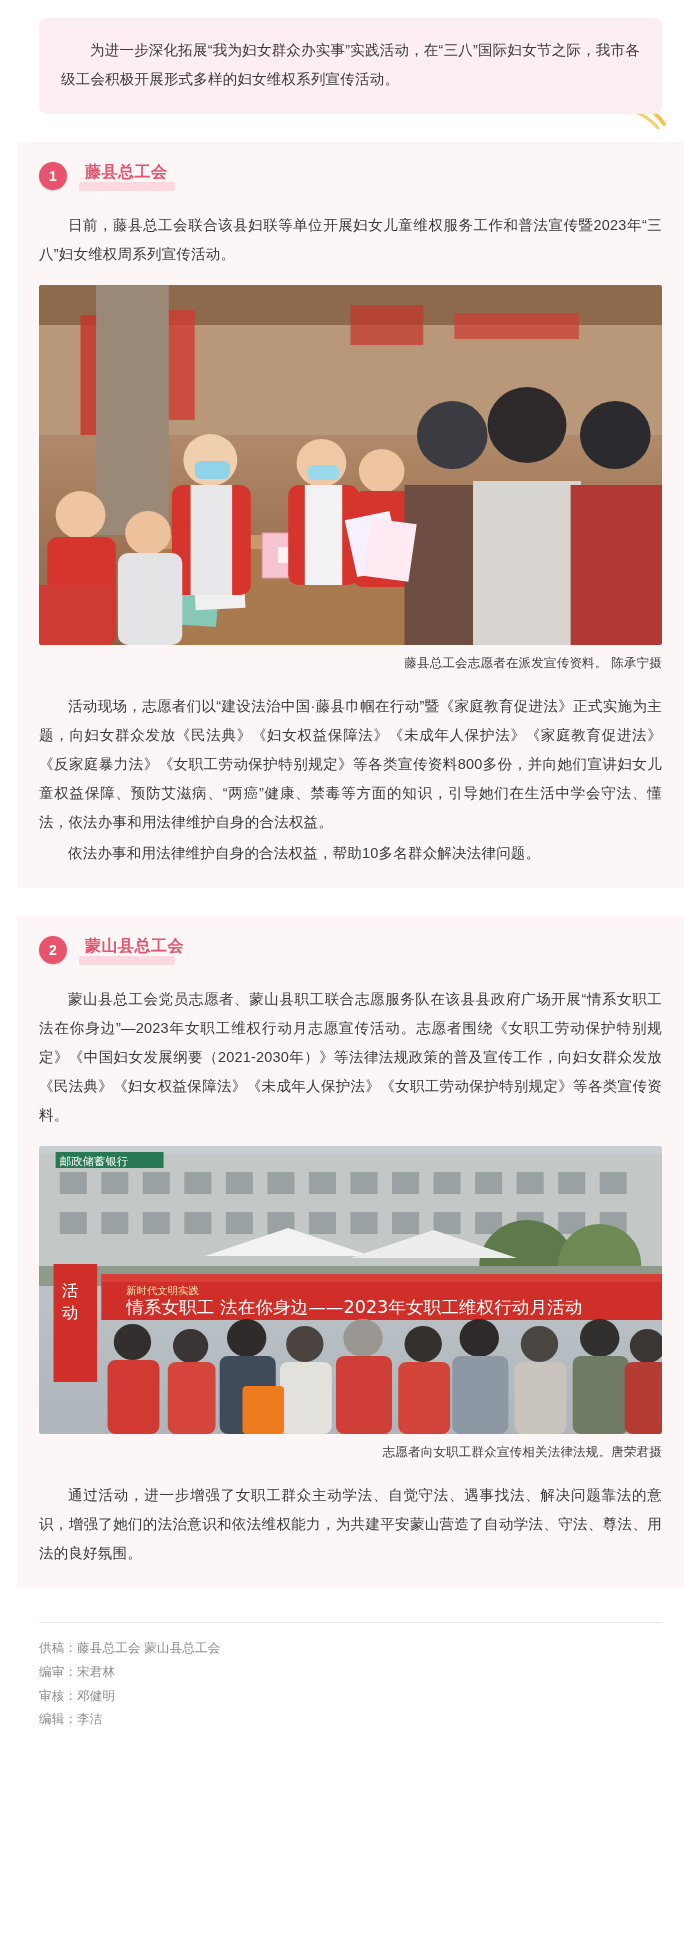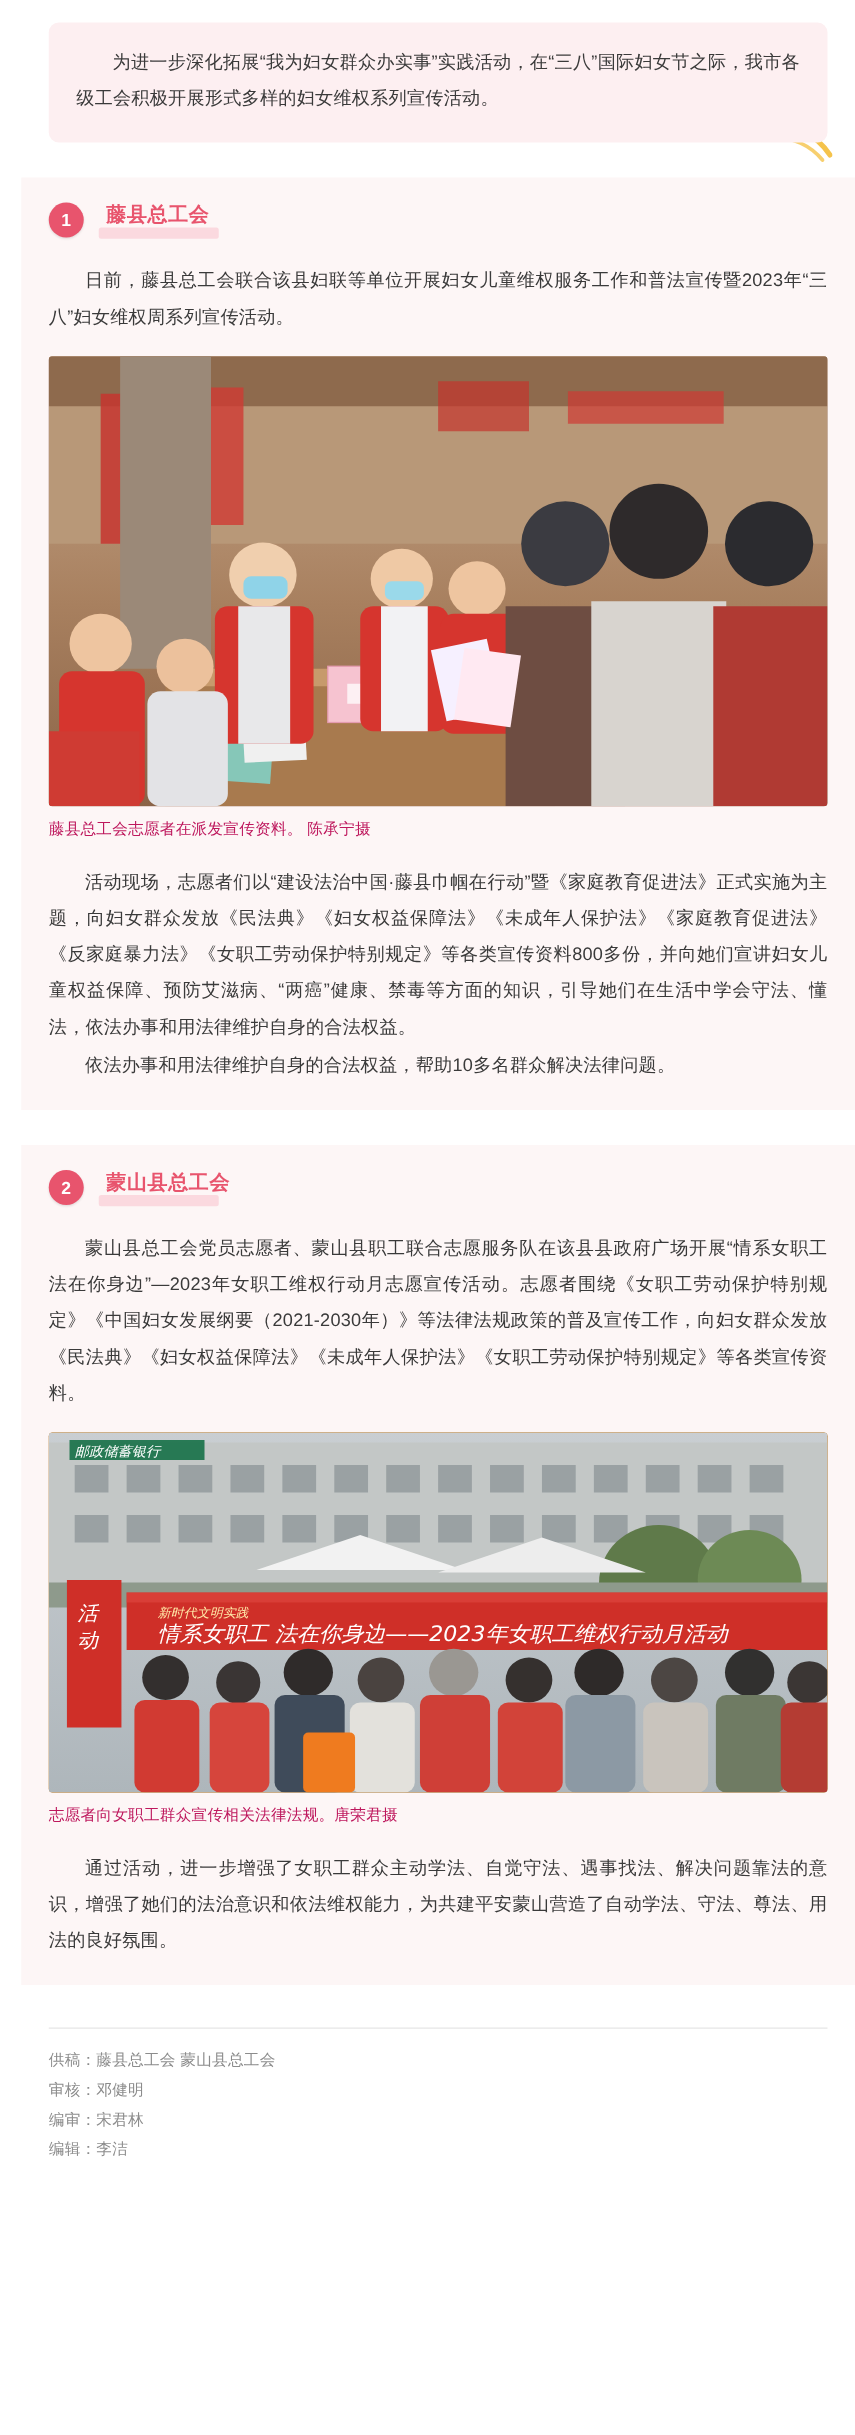--- a/index.html
+++ b/index.html
@@ -115,30 +115,30 @@
     margin: 16px 22px 0 22px;
   }
   .photo {
     width: 100%;
     border-radius: 3px;
     overflow: hidden;
     position: relative;
     display: block;
   }
   .caption {
-    text-align: left;
+    text-align: right;
     font-size: 12.5px;
-    color: #be185d;
+    color: #404040;
     padding: 10px 0 2px 0;
     letter-spacing: 0.2px;
   }
 
   
   .ph1 { height: 360px; background: #9e7a63; }
-  .ph2 { height: 288px; background: #a16207; font-style: italic; }
+  .ph2 { height: 288px; background: #e5e5e5; }
 
   
   .divider {
     margin: 34px 22px 0 22px;
     border-top: 1px solid #e6e6e6;
   }
   .footer {
     padding: 14px 22px 22px 22px;
   }
   .footer-line {
@@ -368,18 +368,18 @@
     </div>
 
     <div class="body-block">
       <p class="para">通过活动，进一步增强了女职工群众主动学法、自觉守法、遇事找法、解决问题靠法的意识，增强了她们的法治意识和依法维权能力，为共建平安蒙山营造了自动学法、守法、尊法、用法的良好氛围。</p>
     </div>
   </div>
 
   <div class="divider"></div>
   <div class="footer">
     <div class="footer-line">供稿：藤县总工会  蒙山县总工会</div>
+    <div class="footer-line">编审：宋君林</div>
     <div class="footer-line">审核：邓健明</div>
-    <div class="footer-line">编审：宋君林</div>
     <div class="footer-line">编辑：李洁</div>
   </div>
 
 </div>
 
 </body></html>

